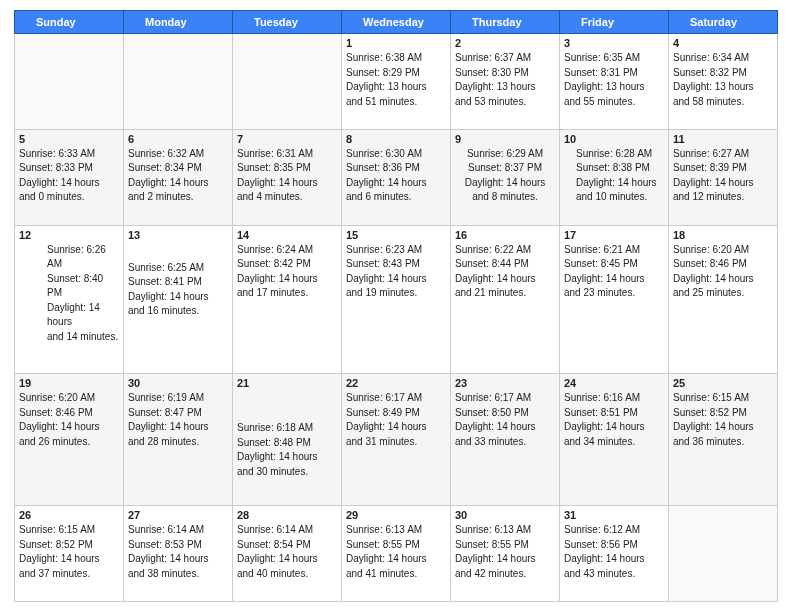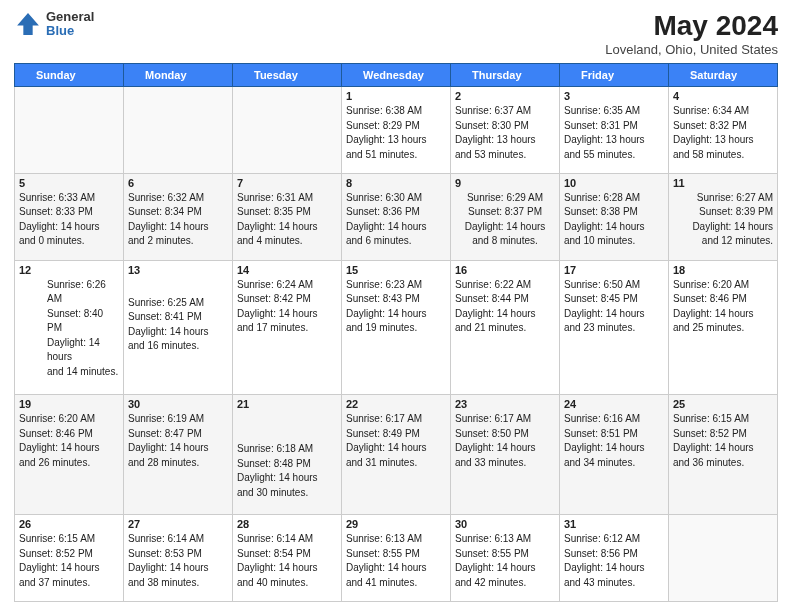--- a/index.html
+++ b/index.html
@@ -93,35 +93,20 @@
       color: #222;
     }
     .empty-cell {
       background: #f9f9f9 !important;
     }
   </style>
 </head>
 <body>
 
 <div class="page">
-  <div class="header">
-    <div class="logo">
-      <svg class="logo-icon" viewBox="0 0 36 36">
-        <polygon points="18,4 32,20 24,20 24,32 12,32 12,20 4,20" fill="#2a6db5"></polygon>
-      </svg>
-      <div class="logo-text">
-        <span class="logo-general">General</span>
-        <span class="logo-blue">Blue</span>
-      </div>
-    </div>
-    <div class="title-block">
-      <div class="title-main">May 2024</div>
-      <div class="title-sub">Loveland, Ohio, United States</div>
-    </div>
-  </div>
 
   <table class="calendar">
     <thead>
       <tr>
         <th>Sunday</th>
         <th>Monday</th>
         <th>Tuesday</th>
         <th>Wednesday</th>
         <th>Thursday</th>
         <th>Friday</th>
@@ -193,28 +178,28 @@
           </td>
           <td>
             <span class="day-num">9</span>
             <div class="day-info" style="white-space: pre-line; text-align: center;">Sunrise: 6:29 AM
 Sunset: 8:37 PM
 Daylight: 14 hours
 and 8 minutes.</div>
           </td>
           <td>
             <span class="day-num">10</span>
-            <div class="day-info" style="white-space: pre-line;">Sunrise: 6:28 AM
+            <div class="day-info" style="white-space: pre-line; margin-left: 12px;">Sunrise: 6:28 AM
 Sunset: 8:38 PM
 Daylight: 14 hours
 and 10 minutes.</div>
           </td>
           <td>
             <span class="day-num">11</span>
-            <div class="day-info" style="white-space: pre-line; text-align: right;">Sunrise: 6:27 AM
+            <div class="day-info" style="white-space: pre-line;">Sunrise: 6:27 AM
 Sunset: 8:39 PM
 Daylight: 14 hours
 and 12 minutes.</div>
           </td>
         </tr>
         <tr>
           <td>
             <span class="day-num">12</span>
             <div class="day-info" style="white-space: pre-line; margin-left: 28px;">Sunrise: 6:26 AM
 Sunset: 8:40 PM
@@ -244,21 +229,21 @@
           </td>
           <td>
             <span class="day-num">16</span>
             <div class="day-info" style="white-space: pre-line;">Sunrise: 6:22 AM
 Sunset: 8:44 PM
 Daylight: 14 hours
 and 21 minutes.</div>
           </td>
           <td>
             <span class="day-num">17</span>
-            <div class="day-info" style="white-space: pre-line;">Sunrise: 6:50 AM
+            <div class="day-info" style="white-space: pre-line;">Sunrise: 6:21 AM
 Sunset: 8:45 PM
 Daylight: 14 hours
 and 23 minutes.</div>
           </td>
           <td>
             <span class="day-num">18</span>
             <div class="day-info" style="white-space: pre-line;">Sunrise: 6:20 AM
 Sunset: 8:46 PM
 Daylight: 14 hours
 and 25 minutes.</div>

